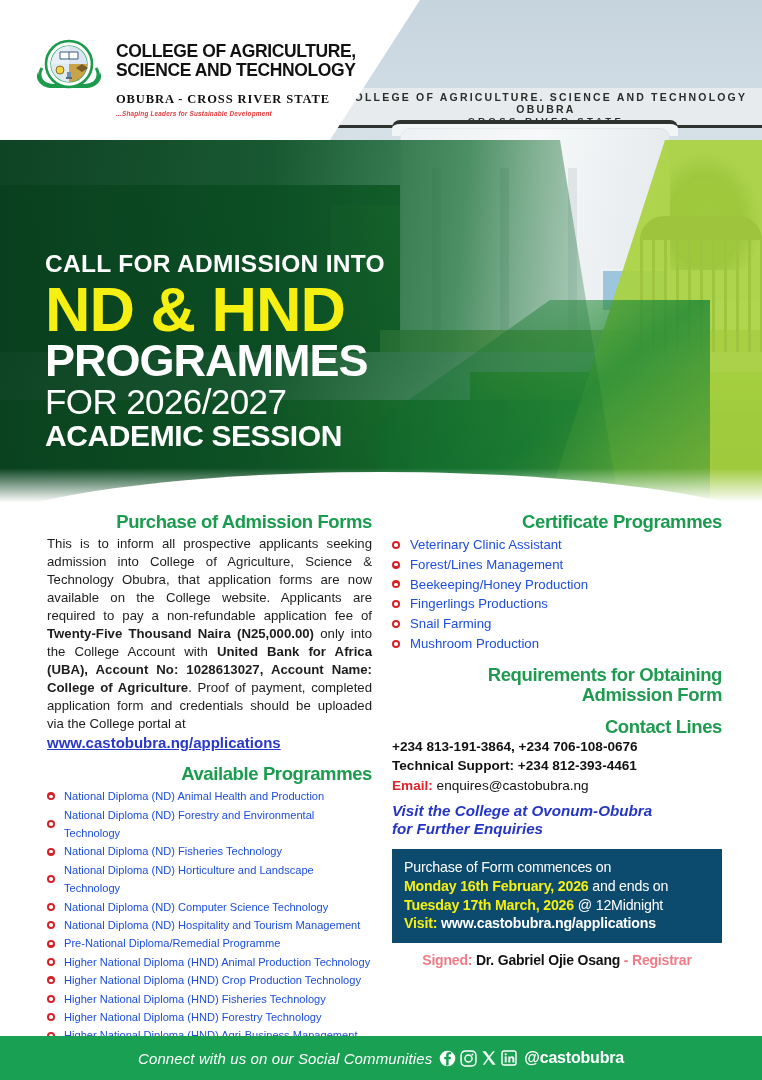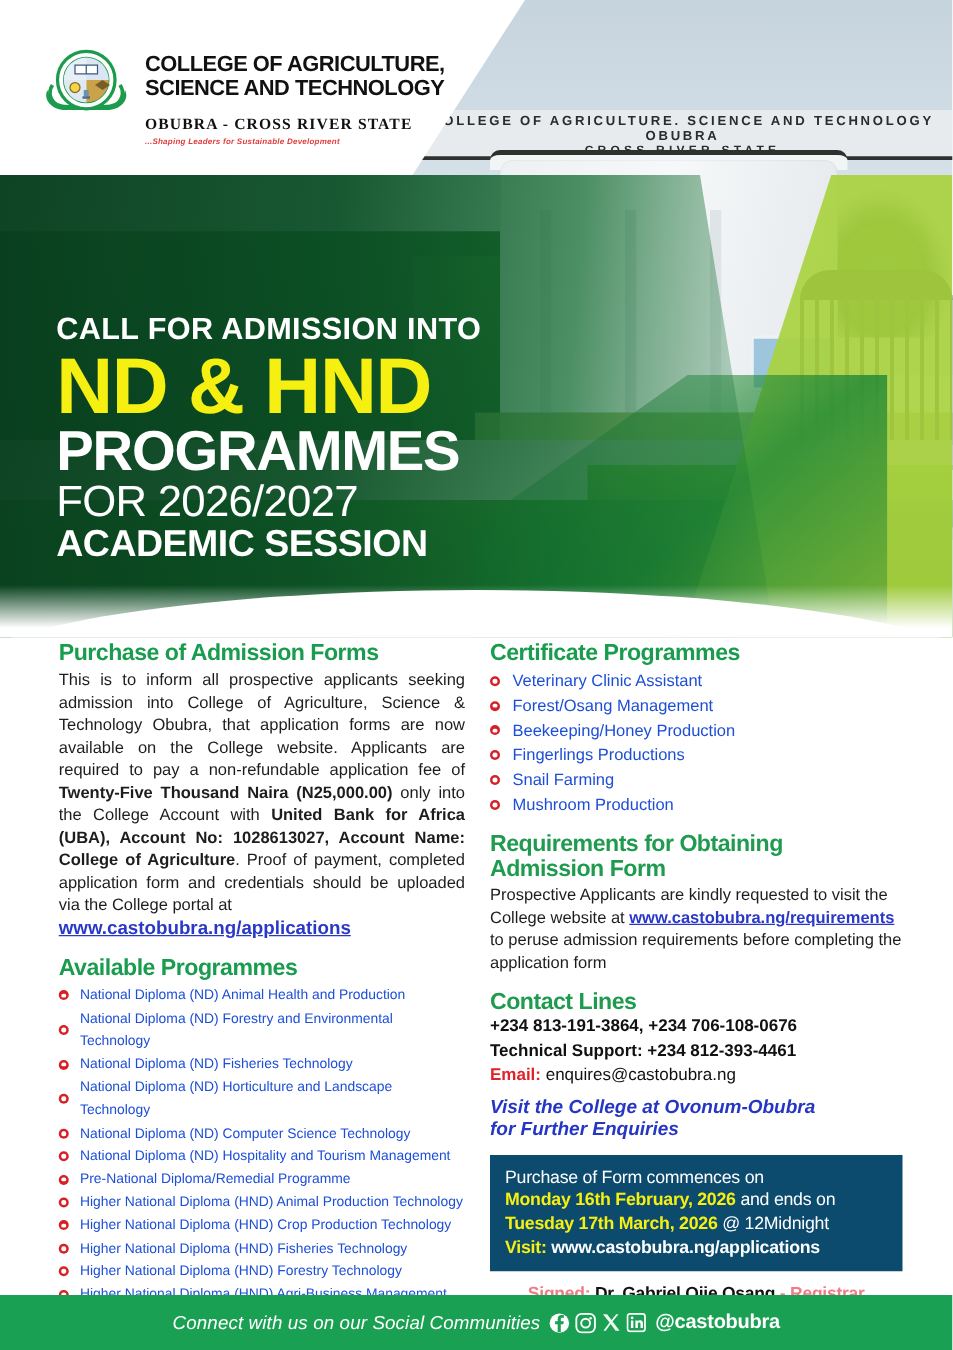--- a/index.html
+++ b/index.html
@@ -84,21 +84,21 @@
   .h-nd { font-weight:bold; font-size:63px; line-height:.92; color:#f5f011; letter-spacing:-1px; margin-top:4px;}
   .h-prog { font-weight:bold; font-size:45px; line-height:.94; letter-spacing:-1px; margin-top:2px;}
   .h-for { font-size:35px; line-height:1.02; letter-spacing:-.6px; font-weight:400; margin-top:1px;}
   .h-acad { font-weight:bold; font-size:30px; line-height:1.05; letter-spacing:-.4px; margin-top:1px;}
 
   
   .content { position:absolute; left:0; top:512px; width:762px; z-index:7; }
   .col-left { position:absolute; left:47px; top:0; width:325px; }
   .col-right { position:absolute; left:392px; top:0; width:330px; }
 
-  h2.sec { color:#1a9c4e; font-weight:bold; font-size:18.5px; letter-spacing:-.4px; line-height:1.08; }
+  h2.sec { color:#1a9c4e; font-weight:bold; font-size:18.5px; letter-spacing:-.4px; line-height:1.08;text-align:right; }
   h2.sec.green2 { color:#1f9b4f; }
 
   p.body { font-size:13.2px; line-height:1.365; text-align:justify; color:#1d1d1d; margin-top:3px; }
   p.body b { font-weight:bold; }
   .link { color:#2a38c8; font-weight:bold; text-decoration:underline; }
   .linkblock { display:block; font-size:15px; margin-top:1px; }
 
   ul.list { list-style:none; margin-top:3px; }
   ul.list li { position:relative; padding-left:17px; font-size:11.1px; line-height:1.66; color:#1d4ed8; }
   ul.list.big li { font-size:13.2px; line-height:1.5; padding-left:18px; }
@@ -233,30 +233,29 @@
       <li><span class="bul"></span><span>Higher National Diploma (HND) Forestry Technology</span></li>
       <li><span class="bul"></span><span>Higher National Diploma (HND) Agri-Business Management</span></li>
       <li><span class="bul"></span><span>Higher National Diploma (HND) Agricultural Extension &amp; Mgt.</span></li>
     </ul>
   </div>
 
   <div class="col-right">
     <h2 class="sec">Certificate Programmes</h2>
     <ul class="list big">
       <li><span class="bul"></span><span>Veterinary Clinic Assistant</span></li>
-      <li><span class="bul"></span><span>Forest/Osang Management</span></li>
+      <li><span class="bul"></span><span>Forest/Lines Management</span></li>
       <li><span class="bul"></span><span>Beekeeping/Honey Production</span></li>
       <li><span class="bul"></span><span>Fingerlings Productions</span></li>
       <li><span class="bul"></span><span>Snail Farming</span></li>
       <li><span class="bul"></span><span>Mushroom Production</span></li>
     </ul>
 
     <h2 class="sec green2" style="margin-top:11px">Requirements for Obtaining</h2>
     <h2 class="sec green2">Admission Form</h2>
-    <p class="p-right"><span>Prospective Applicants are kindly requested to visit the College website at </span><a class="link" href="#">www.castobubra.ng/requirements</a><span> to peruse admission requirements before completing the application form</span></p>
 
     <h2 class="sec green2" style="margin-top:12px">Contact Lines</h2>
     <div class="contact-line">+234 813-191-3864, +234 706-108-0676</div>
     <div class="contact-line">Technical Support: +234 812-393-4461</div>
     <div class="contact-line"><span class="email-lbl">Email:</span><span class="email-val"> enquires@castobubra.ng</span></div>
     <div class="visit-it">
       <div>Visit the College at Ovonum-Obubra</div>
       <div>for  Further Enquiries</div>
     </div>
 

